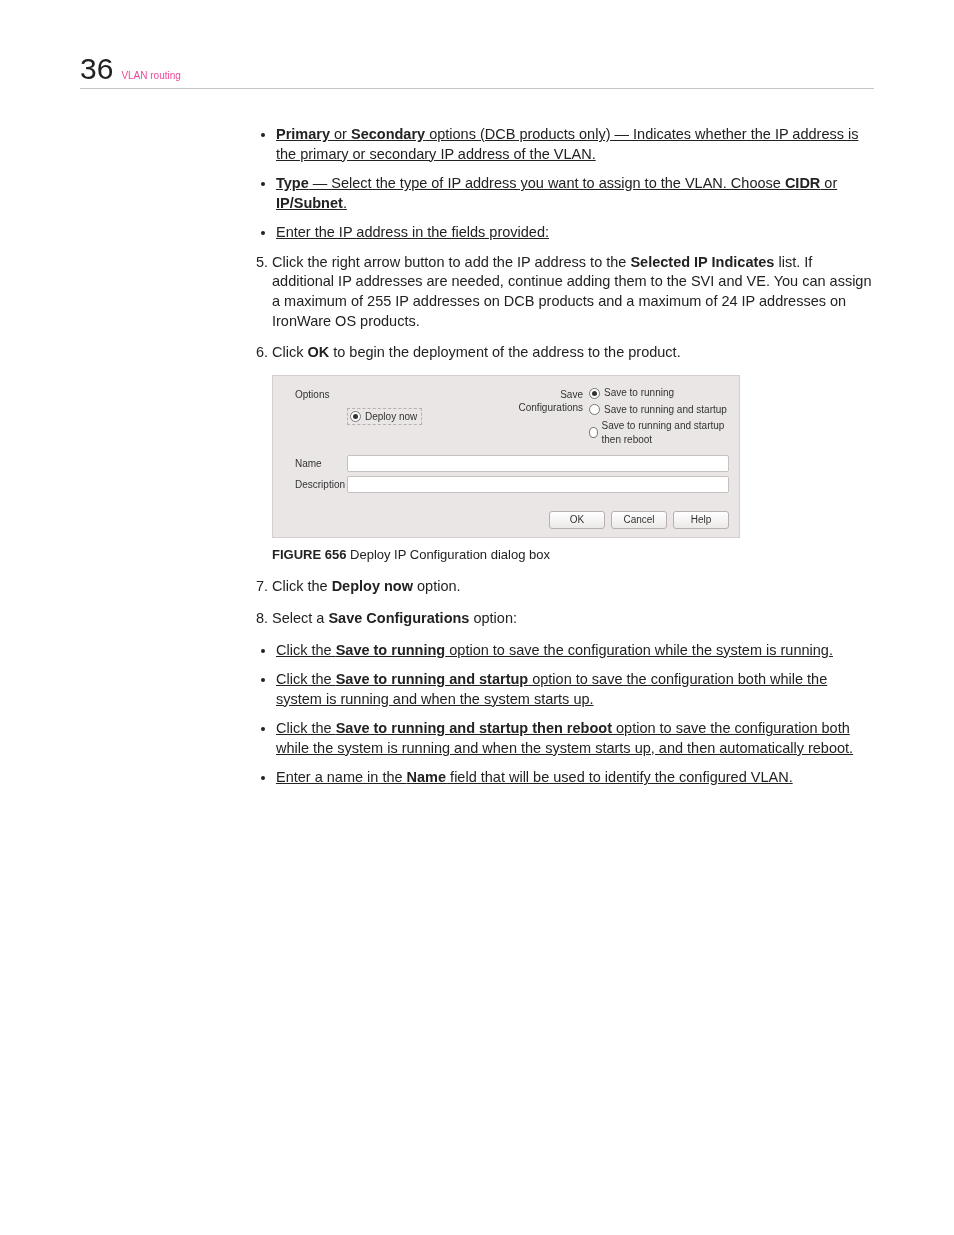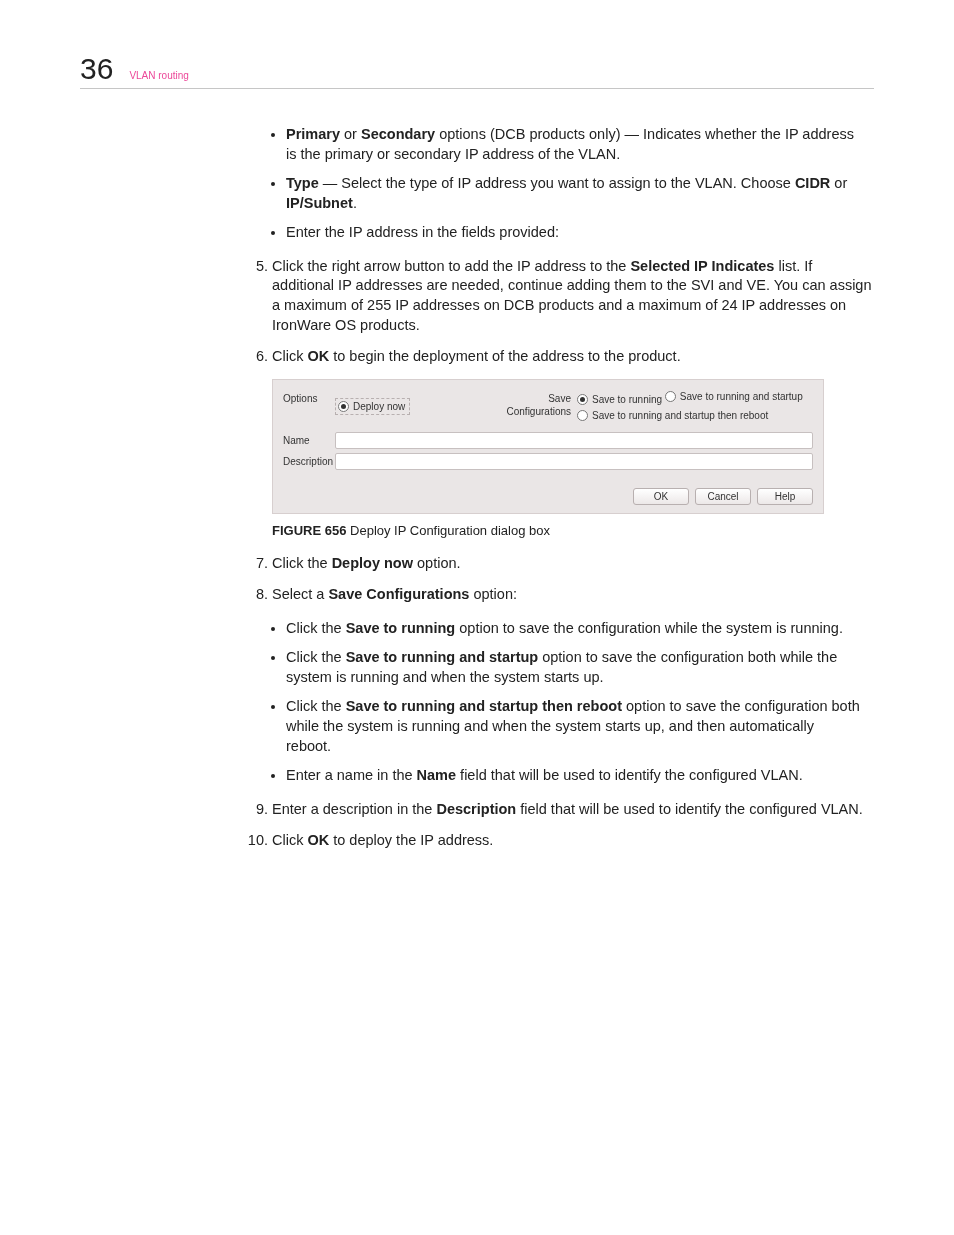--- a/index.html
+++ b/index.html
@@ -13,21 +13,21 @@
   .page {
     position: relative;
     width: 954px;
     min-height: 1235px;
     box-sizing: border-box;
     padding: 54px 80px 40px 80px;
   }
   .hdr {
     display: flex;
     align-items: baseline;
-    gap: 16px;
+    gap: 8px;
     border-bottom: 1px solid #c6c6c6;
     padding-bottom: 4px;
     margin-bottom: 36px;
   }
   .hdr .chapnum {
     font-size: 30px;
     font-weight: 400;
     color: #222;
     line-height: 1;
   }
@@ -37,21 +37,22 @@
   }
   .content {
     margin-left: 170px;
     font-size: 14.5px;
     line-height: 1.35;
     color: #222;
   }
   .content ul.bullets {
     list-style: disc;
     padding-left: 22px;
-    margin: 14px;
+    margin: 4px;
+    text-decoration: underline;
   }
   .content ul.bullets > li {
     margin: 0 0 10px 0;
   }
   .content ul.dash {
     list-style: none;
     padding-left: 30px;
     margin: 6px 0 0 0;
   }
   .content ul.dash > li {
@@ -83,26 +84,26 @@
     margin: 8px 0 14px 22px;
     color: #222;
   }
   .figcap .figlabel { font-weight: bold; }
   .figref { color: #1a4aa8; }
   
   .dialog-wrap {
     margin: 10px 0 4px 22px;
   }
   .dialog {
-    width: 552px;
+    width: 468px;
     background: #eae6e6;
     border: 1px solid #d7cfcf;
     font-size: 10px;
     color: #333;
-    padding: 10px 10px 8px 10px;
+    padding: 10px 10px 8px 22px;
     box-sizing: border-box;
   }
   .dlg-row {
     display: flex;
     align-items: flex-start;
     margin-bottom: 4px;
   }
   .dlg-label-col {
     width: 52px;
     flex: 0 0 auto;
@@ -286,23 +287,15 @@
         <span>Click the </span><b>Save to running and startup</b><span> option to save the configuration both while the system is running and when the system starts up.</span>
       </li>
       <li>
         <span>Click the </span><b>Save to running and startup then reboot</b><span> option to save the configuration both while the system is running and when the system starts up, and then automatically reboot.</span>
       </li>
       <li>
         <span>Enter a name in the </span><b>Name</b><span> field that will be used to identify the configured VLAN.</span>
       </li>
     </ul>
 
-    <ol class="steps" start="9">
-      <li>
-        <span>Enter a description in the </span><b>Description</b><span> field that will be used to identify the configured VLAN.</span>
-      </li>
-      <li>
-        <span>Click </span><b>OK</b><span> to deploy the IP address.</span>
-      </li>
-    </ol>
 
   </div>
 </div>
 
 </body></html>

